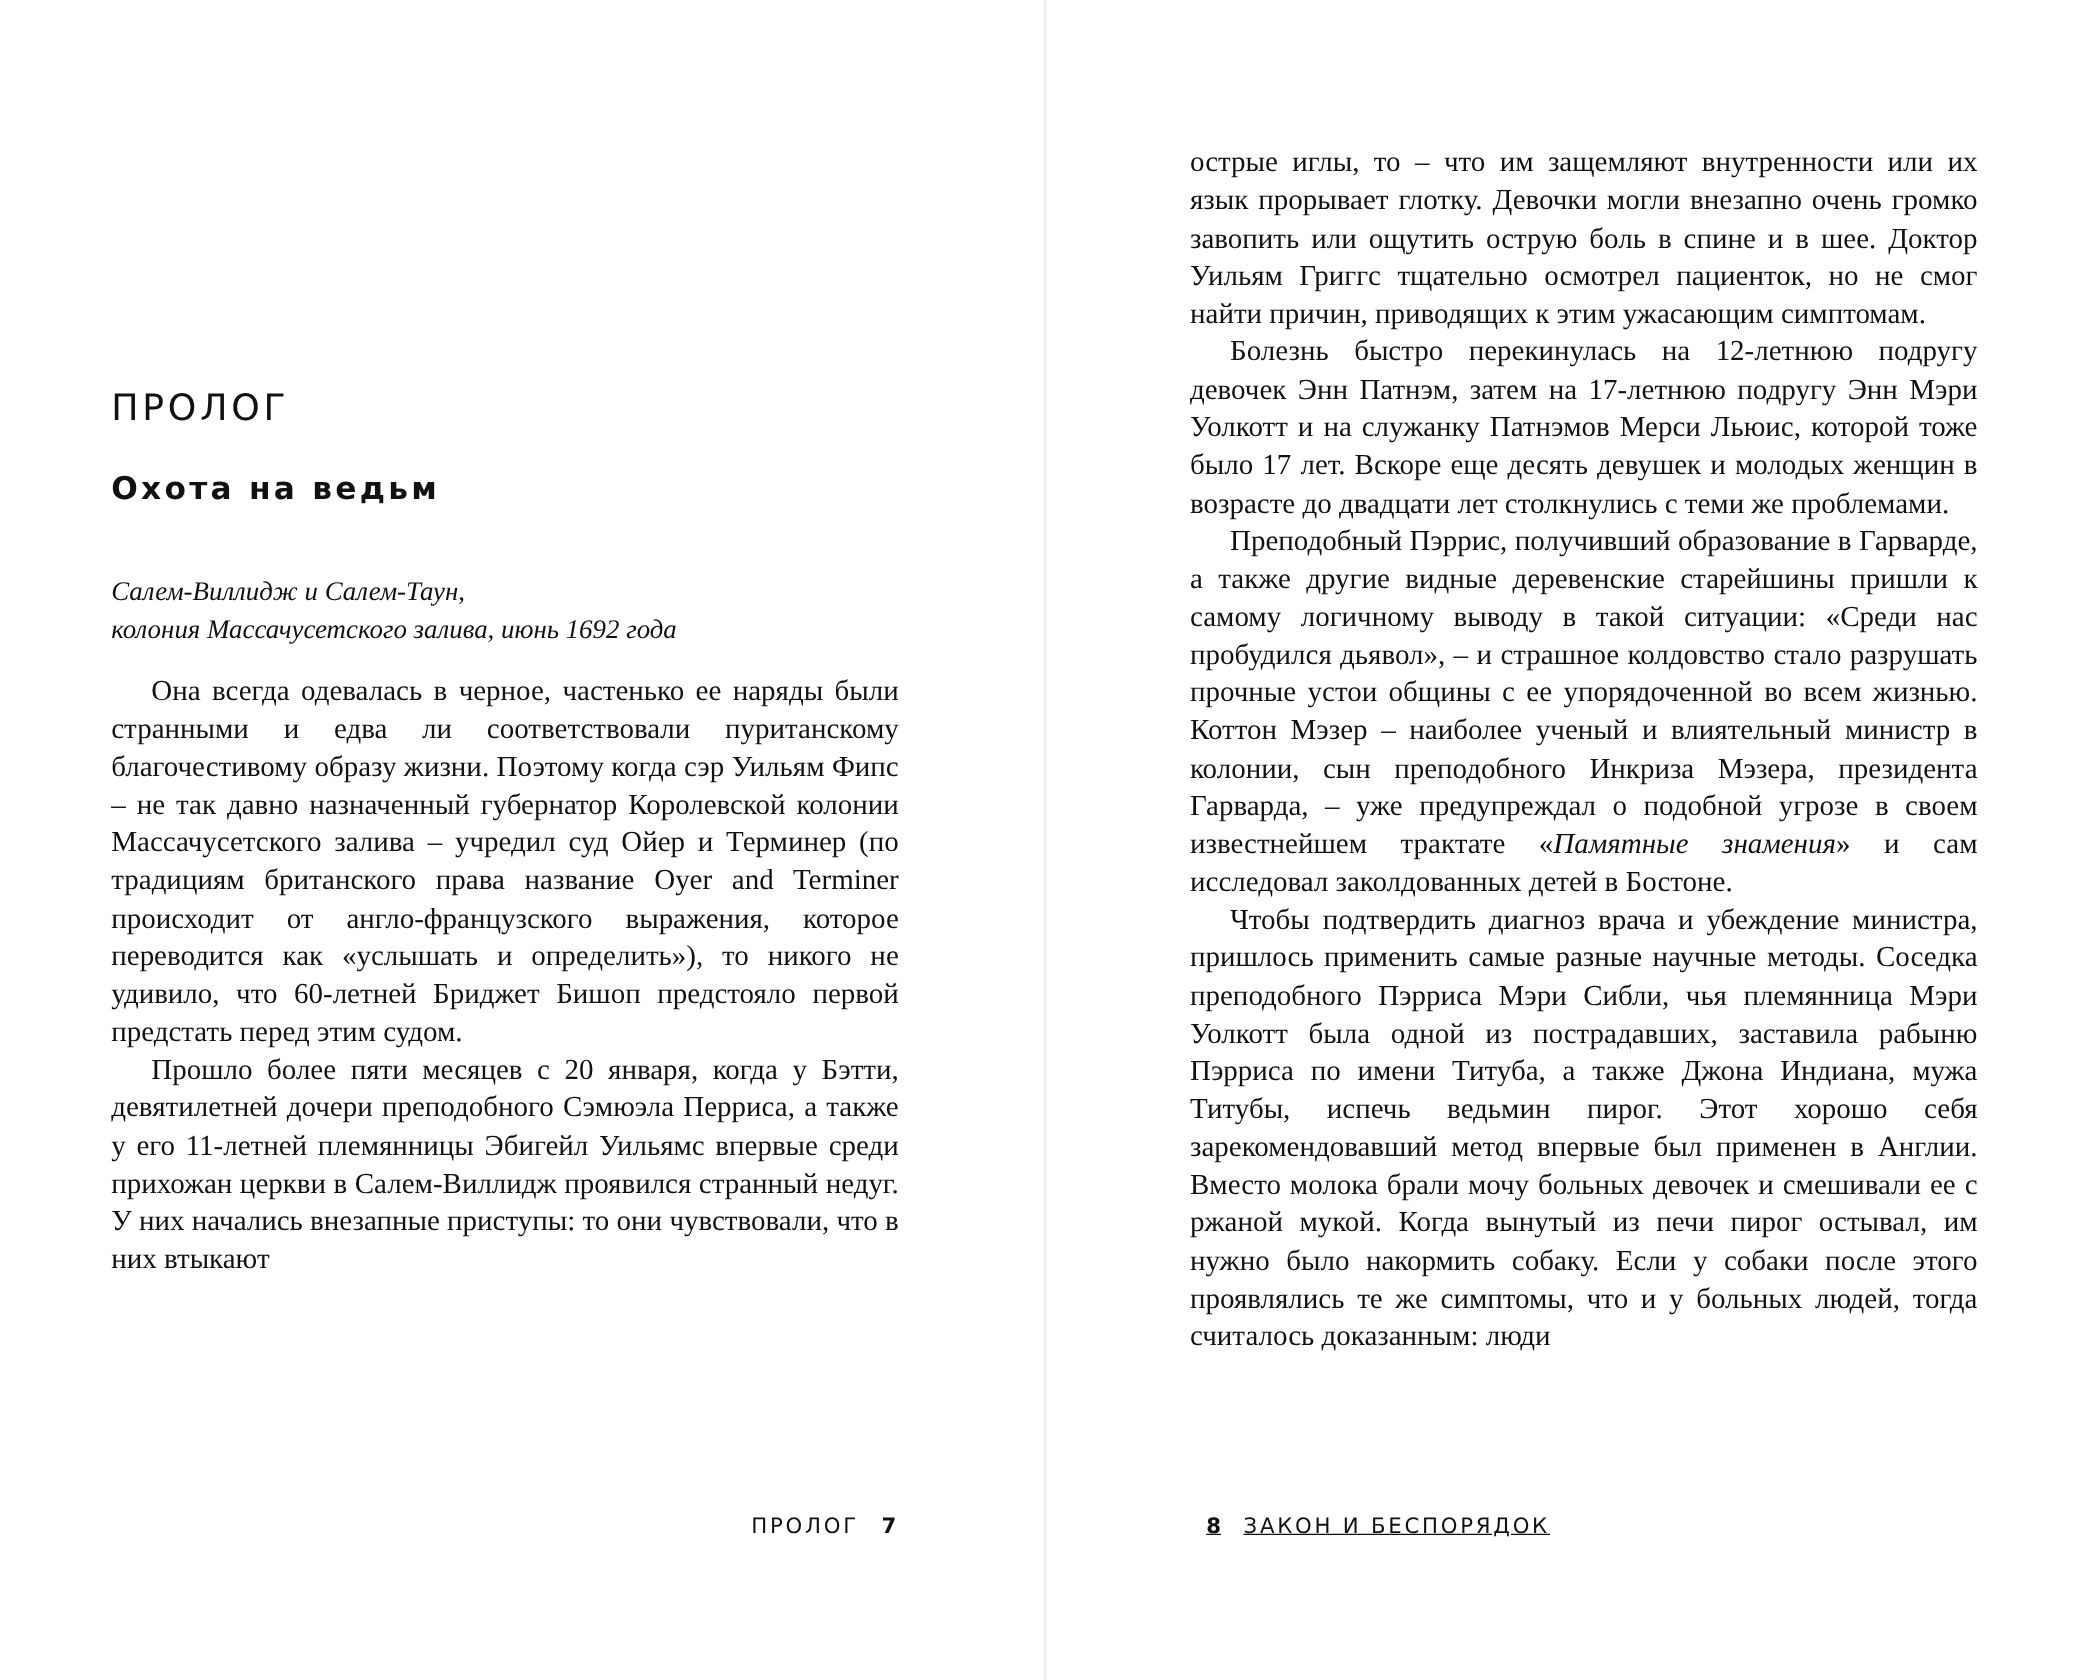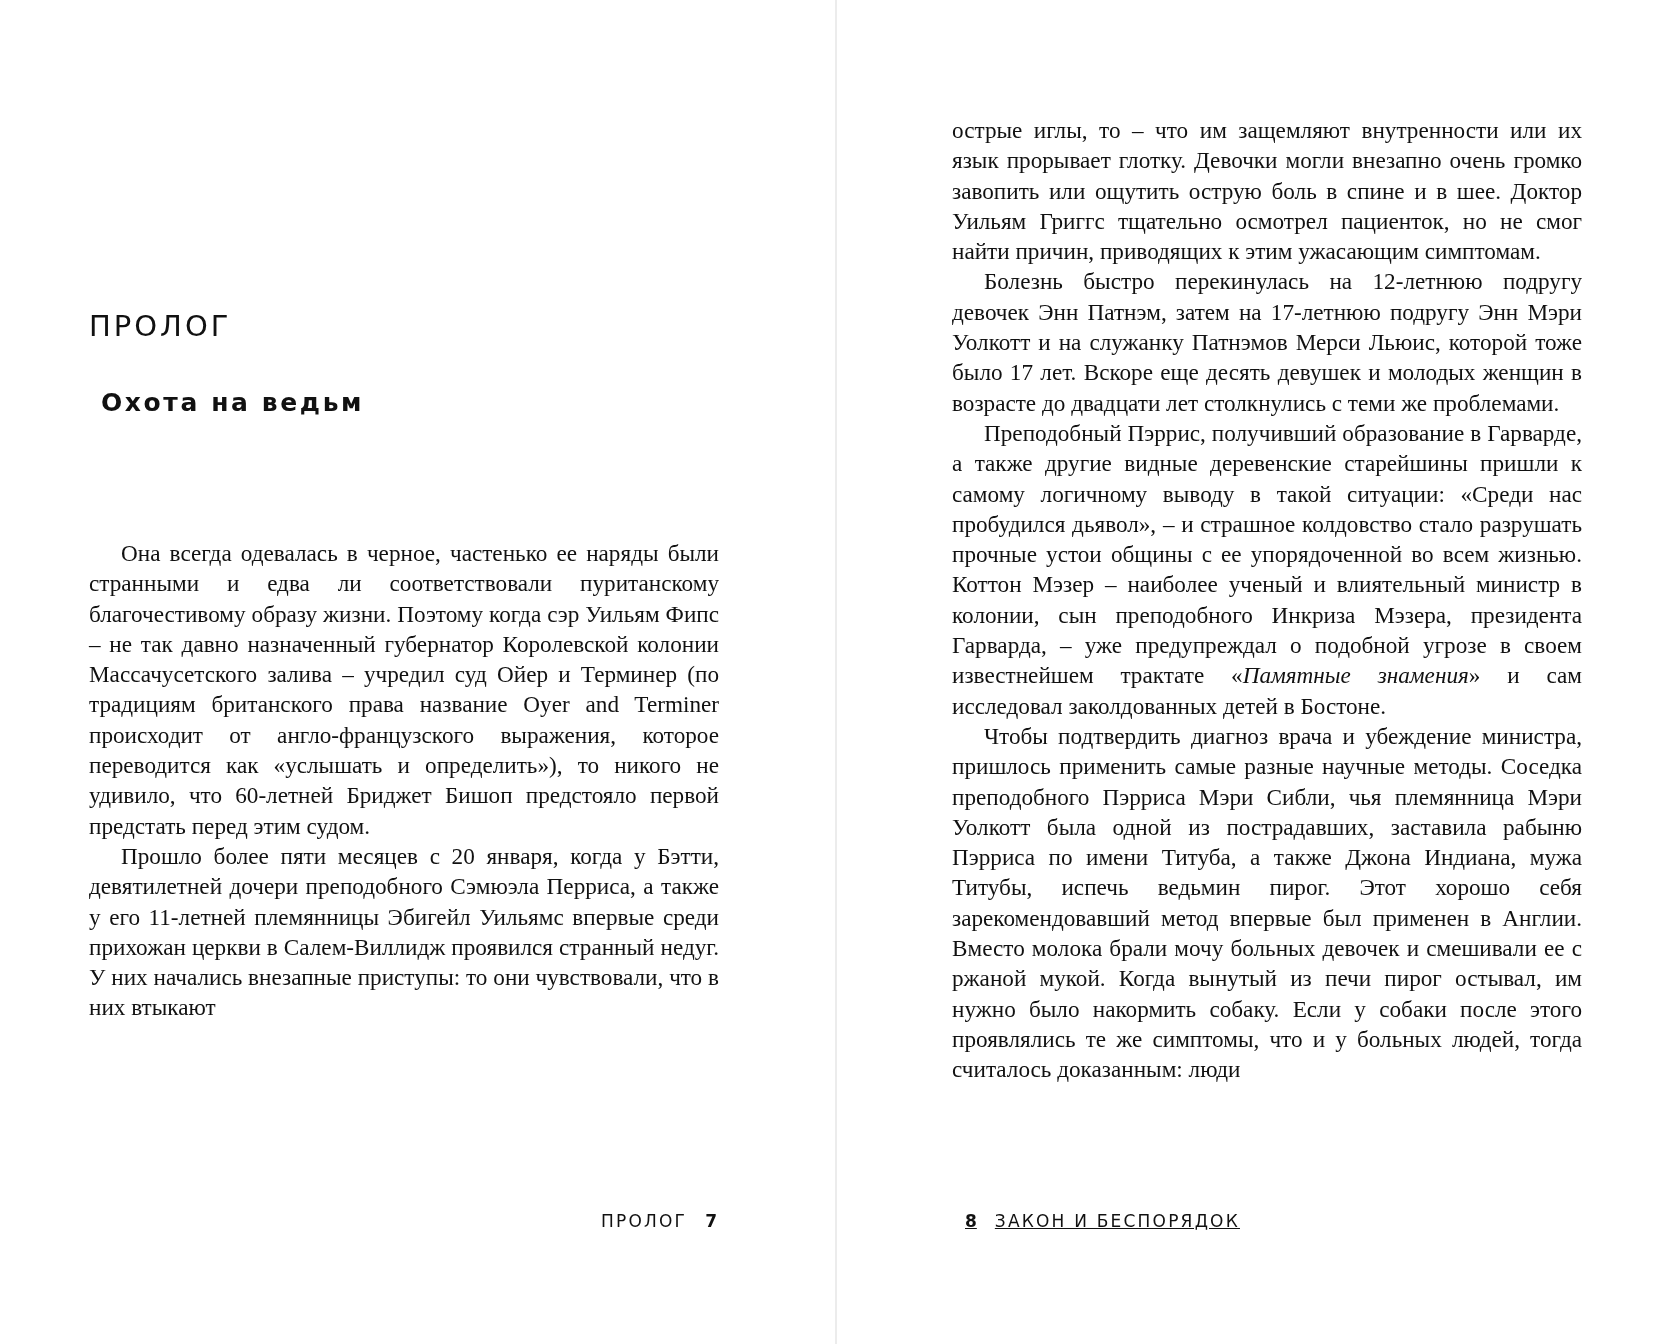--- a/index.html
+++ b/index.html
@@ -120,23 +120,25 @@
   </style>
 </head>
 <body>
 
 <div class="spread">
 
   <div class="gutter"></div>
 
   <section class="page page-left">
     <div class="chapter-label">ПРОЛОГ</div>
-    <h1 class="chapter-title" style="margin:12px;">Охота на ведьм</h1>
+    <h1 class="chapter-title" style="margin:0;">Охота на ведьм</h1>
 
     <div class="epigraph">
+      <div>Салем-Виллидж и Салем-Таун,</div>
+      <div>колония Массачусетского залива, июнь 1692 года</div>
     </div>
 
     <div class="text-block body">
       <p>Она всегда одевалась в черное, частенько ее наряды были странными и едва ли соответствовали пуритан­скому благочестивому образу жизни. Поэтому когда сэр Уильям Фипс – не так давно назначенный губернатор Королевской колонии Массачусетского залива – учредил суд Ойер и Терминер (по традициям британского права название Oyer and Terminer происходит от англо-фран­цузского выражения, которое переводится как «услы­шать и определить»), то никого не удивило, что 60-лет­ней Бриджет Бишоп предстояло первой предстать перед этим судом.</p>
       <p>Прошло более пяти месяцев с 20 января, когда у Бэтти, девятилетней дочери преподобного Сэмюэла Перриса, а также у его 11-летней племянницы Эбигейл Уильямс впервые среди прихожан церкви в Салем-Вил­лидж проявился странный недуг. У них начались внезап­ные приступы: то они чувствовали, что в них втыкают</p>
     </div>
 
     <div class="running-footer footer-left">
       <span>ПРОЛОГ</span><span class="folio">7</span>
     </div>

